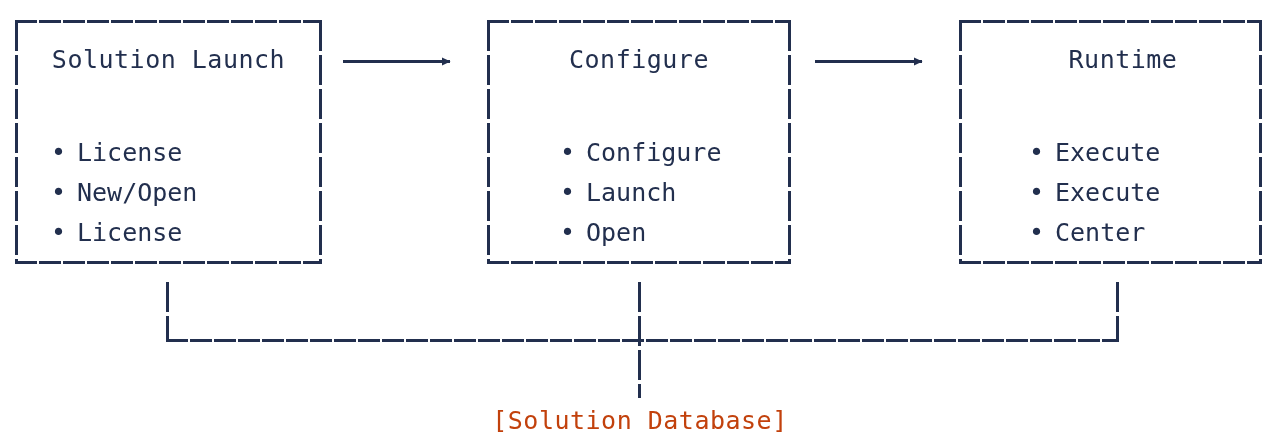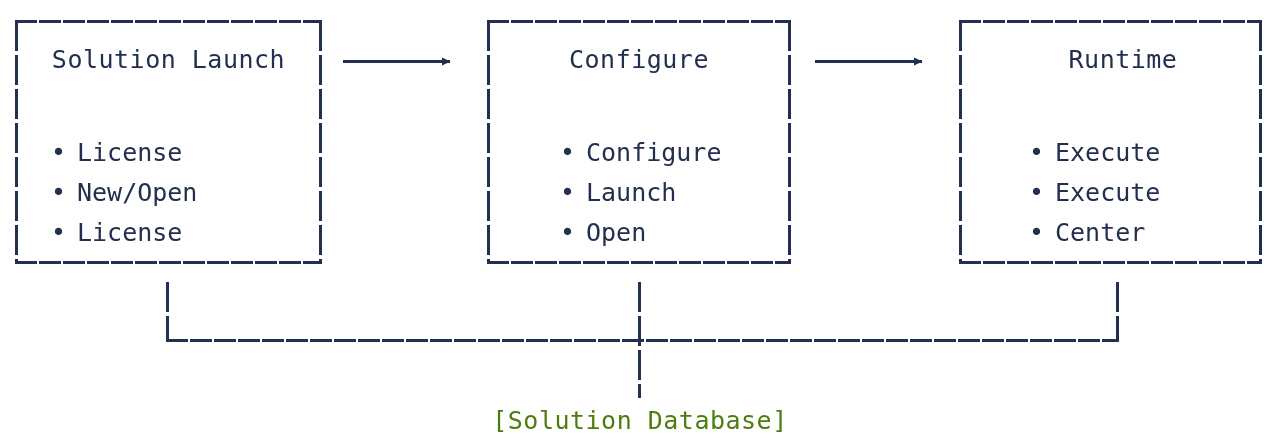--- a/index.html
+++ b/index.html
@@ -53,21 +53,21 @@
   .node-list-item .bullet-glyph {
     display: inline-block;
     width: 26px;
     color: #222f4e;
   }
   .db-label {
     position: absolute;
     font-size: 25px;
     line-height: 30px;
     letter-spacing: 0.5px;
-    color: #4d7c0f;
+    color: #c2410c;
     white-space: pre;
     text-align: center;
   }
 </style>
 </head>
 <body>
 
 <div id="diagram-root">
 
   <svg id="wire-layer" viewBox="0 0 1288 446">

